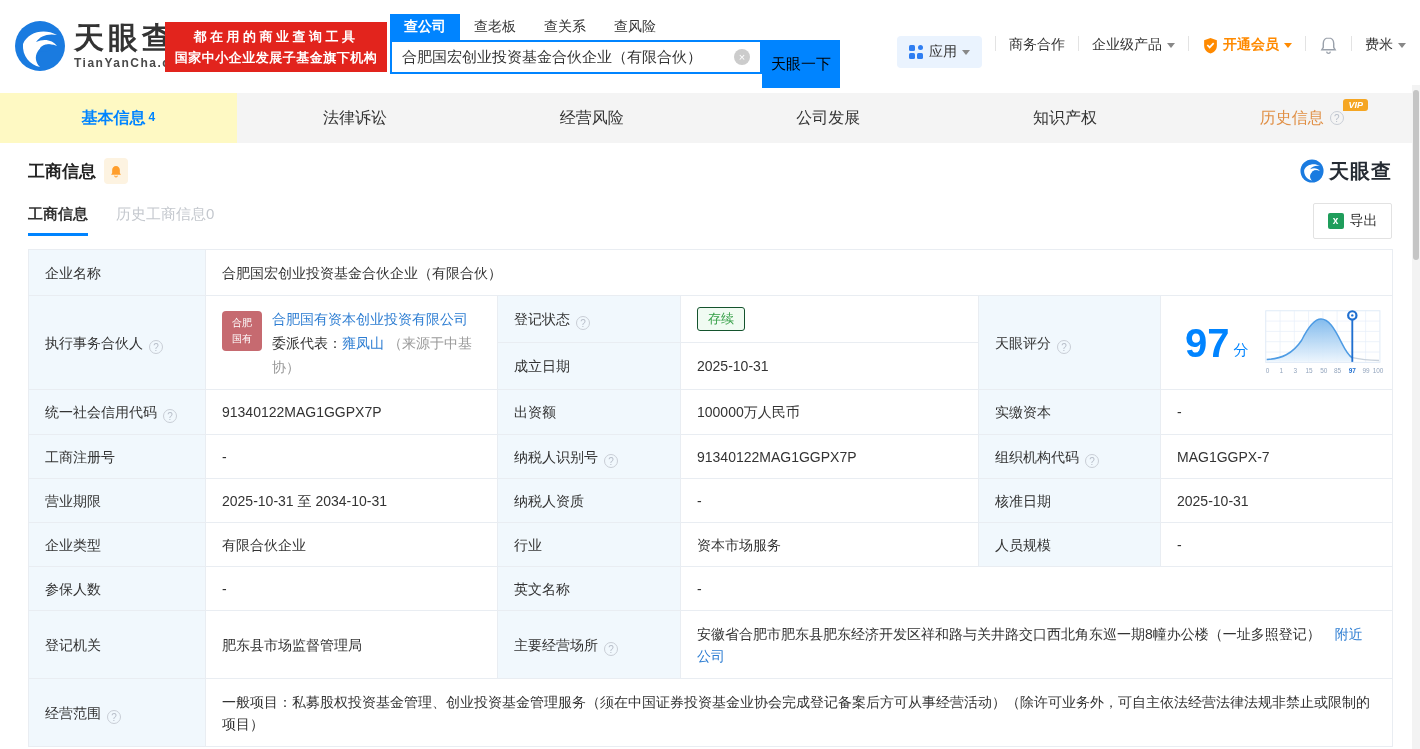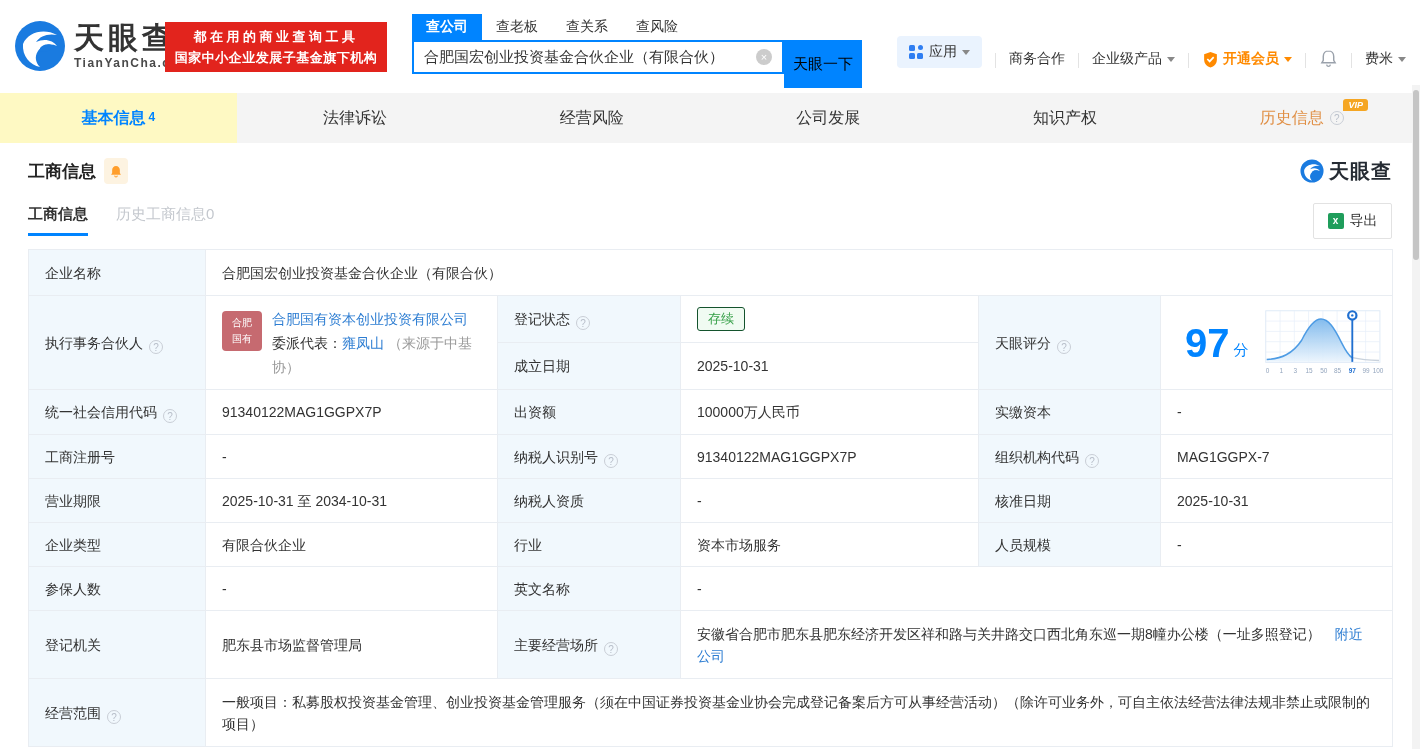--- a/index.html
+++ b/index.html
@@ -13,35 +13,35 @@
   .logo-icon { width:52px; height:52px; }
   .logo-text { margin-left:8px; }
   .logo-title { font-size:30px; font-weight:700; color:#333; letter-spacing:4px; line-height:32px; }
   .logo-sub { font-size:12px; font-weight:700; color:#4a4a4a; letter-spacing:1.5px; margin-top:2px; }
   .slogan { position:absolute; left:165px; top:22px; width:222px; height:50px; background:#e2241d;
     color:#fff; font-size:13px; font-weight:700; display:flex; flex-direction:column;
     justify-content:center; align-items:center; line-height:21px; }
   .slogan-l1 { letter-spacing:3.5px; }
   .slogan-l2 { letter-spacing:0.5px; }
 
-  .search-wrap { position:absolute; left:412px; top:14px; }
+  .search-wrap { position:absolute; left:390px; top:14px; }
   .search-tabs { display:flex; align-items:flex-end; height:26px; }
   .search-tab { font-size:14px; color:#333; padding:4px 14px; cursor:pointer; }
   .search-tab.active { background:#0084ff; color:#fff; font-weight:700; }
   .search-row { display:flex; }
   .search-box { width:372px; height:34px; border:2px solid #0084ff; background:#fff;
     display:flex; align-items:center; }
   .search-input { flex:1; border:none; outline:none; font-size:15px; color:#333; padding:0 10px;
     font-family:inherit; background:transparent; }
   .clear-icon { width:16px; height:16px; border-radius:50%; background:#ccc; color:#fff;
     font-size:11px; line-height:16px; text-align:center; margin-right:10px; cursor:pointer; }
   .search-btn { width:78px; height:48px; background:#0084ff; color:#000000; border:none;
     font-size:15px; cursor:pointer; font-family:inherit; }
 
-  .top-nav { position:absolute; right:14px; top:36px; display:flex; align-items:flex-end; font-size:14px; }
+  .top-nav { position:absolute; right:14px; top:36px; display:flex; align-items:flex-start; font-size:14px; }
   .tn-item { display:flex; align-items:center; cursor:pointer; color:#333; white-space:nowrap; }
   .tn-divider { width:1px; height:15px; background:#e3e3e3; margin:0 13px; }
   .apps-pill { background:#eaf3fe; border-radius:4px; padding:7px 12px; }
   .grid-icon { position:relative; width:14px; height:14px; margin-right:6px; }
   .grid-icon i { position:absolute; width:6px; height:6px; background:#2f7ef2; border-radius:1.5px; }
   .grid-icon i:nth-child(1){ left:0; top:0; }
   .grid-icon i:nth-child(2){ right:0; top:0; border-radius:50%; width:5px; height:5px; }
   .grid-icon i:nth-child(3){ left:0; bottom:0; }
   .grid-icon i:nth-child(4){ right:0; bottom:0; }
   .caret { width:0; height:0; border-left:4px solid transparent; border-right:4px solid transparent;

